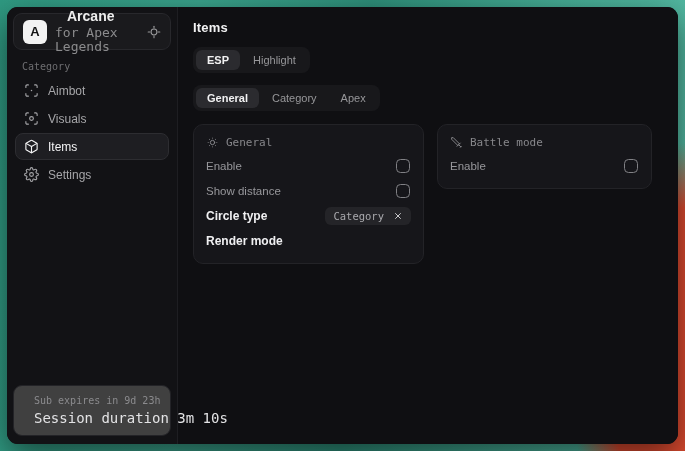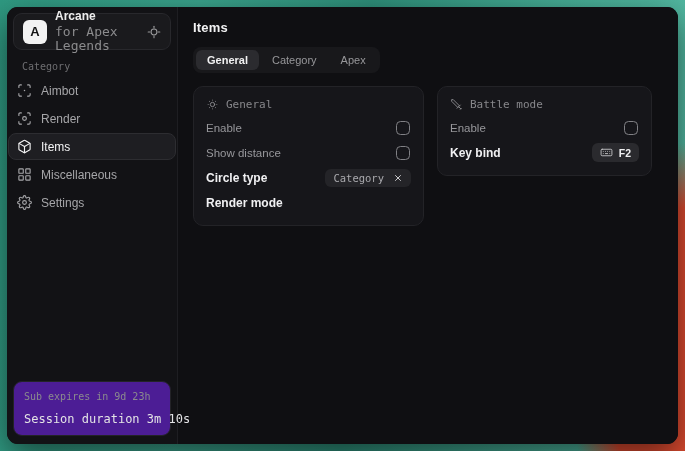--- a/index.html
+++ b/index.html
@@ -21,40 +21,40 @@
 
   
   .sidebar { width:170px; flex:none; background:#121215; position:relative; }
   .sb-header {
     margin:6px; height:37px; background:#1a1a1d; border:1px solid #28282c;
     border-radius:9px; display:flex; align-items:center; gap:8px; padding:0 9px;
   }
   .logo { width:24px; height:24px; flex:none; background:#f3f3f3; color:#141414;
     border-radius:6px; display:grid; place-items:center; font-size:13px; font-weight:bold; }
   .sb-titles { line-height:1.1; }
-  .app-name { font-size:12px; font-weight:700; color:#ededed; }
+  .app-name { font-size:14px; font-weight:700; color:#ededed;margin-left:12px; }
   .app-sub { font-size:13px; color:#8b8b8d; font-family:"DejaVu Sans Mono", monospace; margin-top:2px; }
   .sb-target { margin-left:auto; color:#9a9a9c; cursor:pointer; }
   .sb-target svg { width:14px; height:14px; stroke-width:1.8; }
 
   .category-label { font-family:"DejaVu Sans Mono", monospace; font-size:10px;
     color:#6e6e71; margin:11px 0 5px 15px; }
 
-  .nav { padding:0 1px; }
+  .nav { padding:0 8px; }
   .nav-item { display:flex; align-items:center; gap:9px; height:27px; margin-bottom:1px;
     padding:0 8px; border-radius:8px; border:1px solid transparent;
     color:#a6a6a9; font-size:12px; cursor:pointer; }
   .nav-item svg { width:15px; height:15px; stroke-width:1.8; flex:none; }
   .nav-item.active { background:#1e1e22; border-color:#2d2d31; color:#f3f3f4; }
 
   .sb-status { position:absolute; left:6px; right:6px; bottom:8px;
-    border:1px solid #232327; border-radius:9px; padding:9px 10px;
-    font-family:"DejaVu Sans Mono", monospace; background:#4c1d95; }
+    border:1px solid #232327; border-radius:9px; padding:9px 20px;
+    font-family:"DejaVu Sans Mono", monospace; background:#404040; }
   .status-line1 { font-size:10px; color:#8b8b8e; white-space:nowrap; }
-  .status-line2 { font-size:12px; color:#e3e3e5; margin-top:10px; white-space:nowrap; }
+  .status-line2 { font-size:14px; color:#e3e3e5; margin-top:4px; white-space:nowrap; }
 
   
   .main { flex:1; background:#0f0f12; border-left:1px solid #1e1e22; padding:13px 15px; }
   .page-title { font-size:13px; font-weight:700; color:#f2f2f3; letter-spacing:.2px; }
 
   .tab-row { margin-top:12px; }
   .tab-group { display:inline-flex; background:#18181b; border-radius:8px; padding:3px; gap:2px; }
   .tab { padding:4px 11px; font-size:11px; color:#97979a; border-radius:6px; cursor:pointer; white-space:nowrap; }
   .tab.active { background:#2b2b2f; color:#f1f1f2; font-weight:600; }
 
@@ -120,63 +120,58 @@
       <div class="nav-item">
         <span>
           <svg viewBox="0 0 24 24">
               <path d="M3 7V5a2 2 0 0 1 2-2h2"></path>
               <path d="M17 3h2a2 2 0 0 1 2 2v2"></path>
               <path d="M21 17v2a2 2 0 0 1-2 2h-2"></path>
               <path d="M7 21H5a2 2 0 0 1-2-2v-2"></path>
               <circle cx="12" cy="12" r="3"></circle>
             </svg>
         </span>
-        <span>Render</span>
+        <span>Visuals</span>
       </div>
       <div class="nav-item active">
         <span>
           <svg viewBox="0 0 24 24">
               <path d="M21 8a2 2 0 0 0-1-1.73l-7-4a2 2 0 0 0-2 0l-7 4A2 2 0 0 0 3 8v8a2 2 0 0 0 1 1.73l7 4a2 2 0 0 0 2 0l7-4A2 2 0 0 0 21 16z"></path>
               <path d="M3.3 7l8.7 5 8.7-5"></path>
               <path d="M12 22V12"></path>
             </svg>
         </span>
         <span>Items</span>
       </div>
       <div class="nav-item">
         <span>
           <svg viewBox="0 0 24 24">
-              <rect x="3" y="3" width="7" height="7" rx="1"></rect>
-              <rect x="14" y="3" width="7" height="7" rx="1"></rect>
-              <rect x="3" y="14" width="7" height="7" rx="1"></rect>
-              <rect x="14" y="14" width="7" height="7" rx="1"></rect>
-            </svg>
-        </span>
-        <span>Miscellaneous</span>
-      </div>
-      <div class="nav-item">
-        <span>
-          <svg viewBox="0 0 24 24">
               <circle cx="12" cy="12" r="3"></circle>
               <path d="M19.4 15a1.65 1.65 0 0 0 .33 1.82l.06.06a2 2 0 1 1-2.83 2.83l-.06-.06a1.65 1.65 0 0 0-1.82-.33 1.65 1.65 0 0 0-1 1.51V21a2 2 0 1 1-4 0v-.09A1.65 1.65 0 0 0 9 19.4a1.65 1.65 0 0 0-1.82.33l-.06.06a2 2 0 1 1-2.83-2.83l.06-.06a1.65 1.65 0 0 0 .33-1.82 1.65 1.65 0 0 0-1.51-1H3a2 2 0 1 1 0-4h.09A1.65 1.65 0 0 0 4.6 9a1.65 1.65 0 0 0-.33-1.82l-.06-.06a2 2 0 1 1 2.83-2.83l.06.06a1.65 1.65 0 0 0 1.82.33H9a1.65 1.65 0 0 0 1-1.51V3a2 2 0 1 1 4 0v.09a1.65 1.65 0 0 0 1 1.51 1.65 1.65 0 0 0 1.82-.33l.06-.06a2 2 0 1 1 2.83 2.83l-.06.06a1.65 1.65 0 0 0-.33 1.82V9a1.65 1.65 0 0 0 1.51 1H21a2 2 0 1 1 0 4h-.09a1.65 1.65 0 0 0-1.51 1z"></path>
             </svg>
         </span>
         <span>Settings</span>
       </div>
     </div>
 
     <div class="sb-status">
       <div class="status-line1">Sub expires in 9d 23h</div>
       <div class="status-line2">Session duration 3m 10s</div>
     </div>
   </div>
 
   <div class="main">
     <div class="page-title">Items</div>
 
+    <div class="tab-row">
+      <div class="tab-group">
+        <div class="tab active">ESP</div>
+        <div class="tab">Highlight</div>
+      </div>
+    </div>
 
     <div class="tab-row">
       <div class="tab-group">
         <div class="tab active">General</div>
         <div class="tab">Category</div>
         <div class="tab">Apex</div>
       </div>
     </div>
 
     <div class="panels">
@@ -232,35 +227,17 @@
                 <line x1="16" y1="16" x2="20" y2="20"></line>
                 <line x1="19" y1="21" x2="21" y2="19"></line>
               </svg>
           </span>
           <span>Battle mode</span>
         </div>
         <div class="row">
           <span class="lab-dim">Enable</span>
           <span class="checkbox"></span>
         </div>
-        <div class="row">
-          <span class="lab-bright">Key bind</span>
-          <span class="keybind">
-            <span>
-              <svg viewBox="0 0 24 24">
-                  <rect x="2" y="6" width="20" height="12" rx="2"></rect>
-                  <path d="M6 10h.01"></path>
-                  <path d="M10 10h.01"></path>
-                  <path d="M14 10h.01"></path>
-                  <path d="M18 10h.01"></path>
-                  <path d="M6 14h.01"></path>
-                  <path d="M18 14h.01"></path>
-                  <path d="M10 14h4"></path>
-                </svg>
-            </span>
-            <span>F2</span>
-          </span>
-        </div>
       </div>
 
     </div>
   </div>
 </div>
 
 </body></html>

